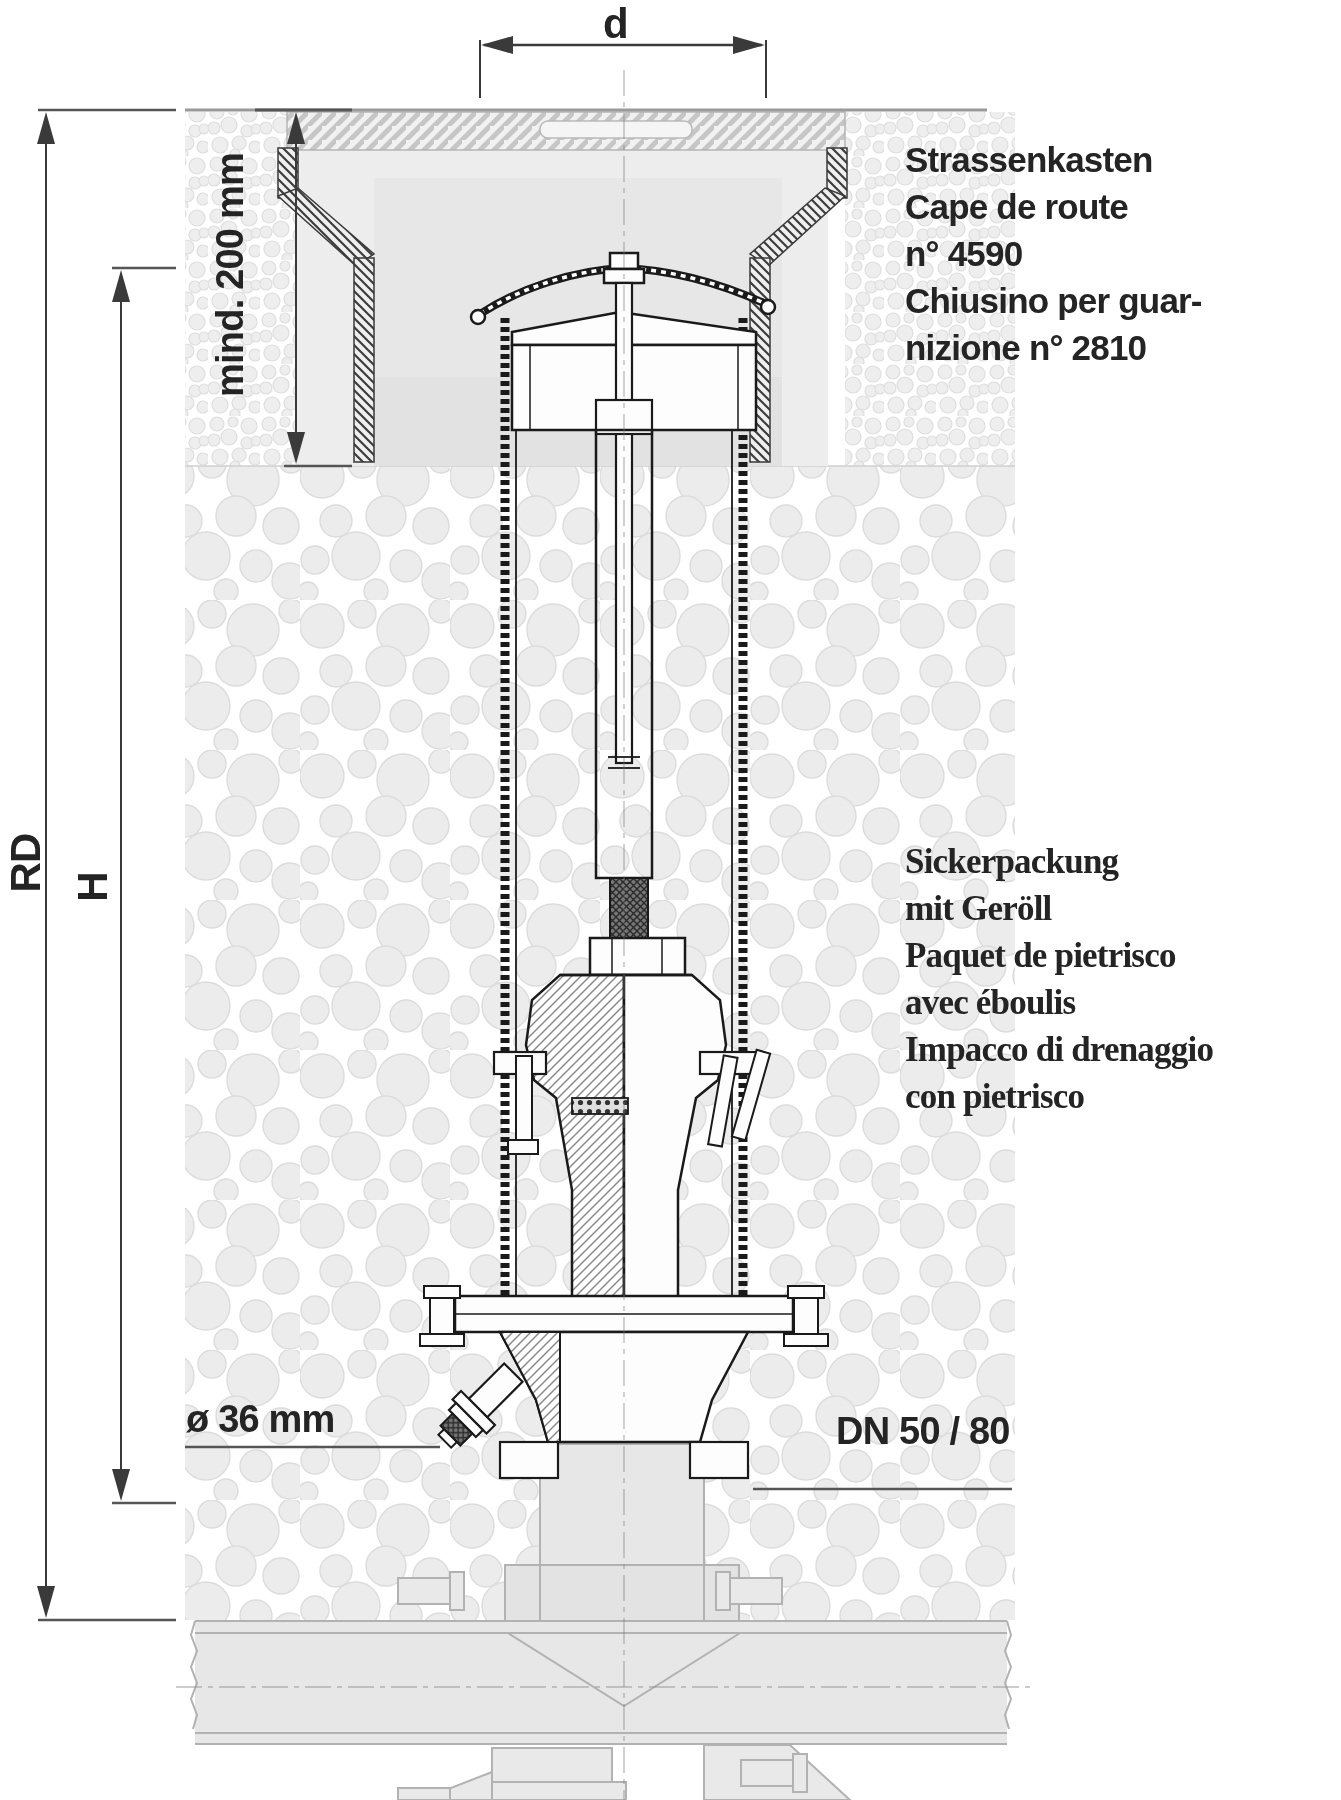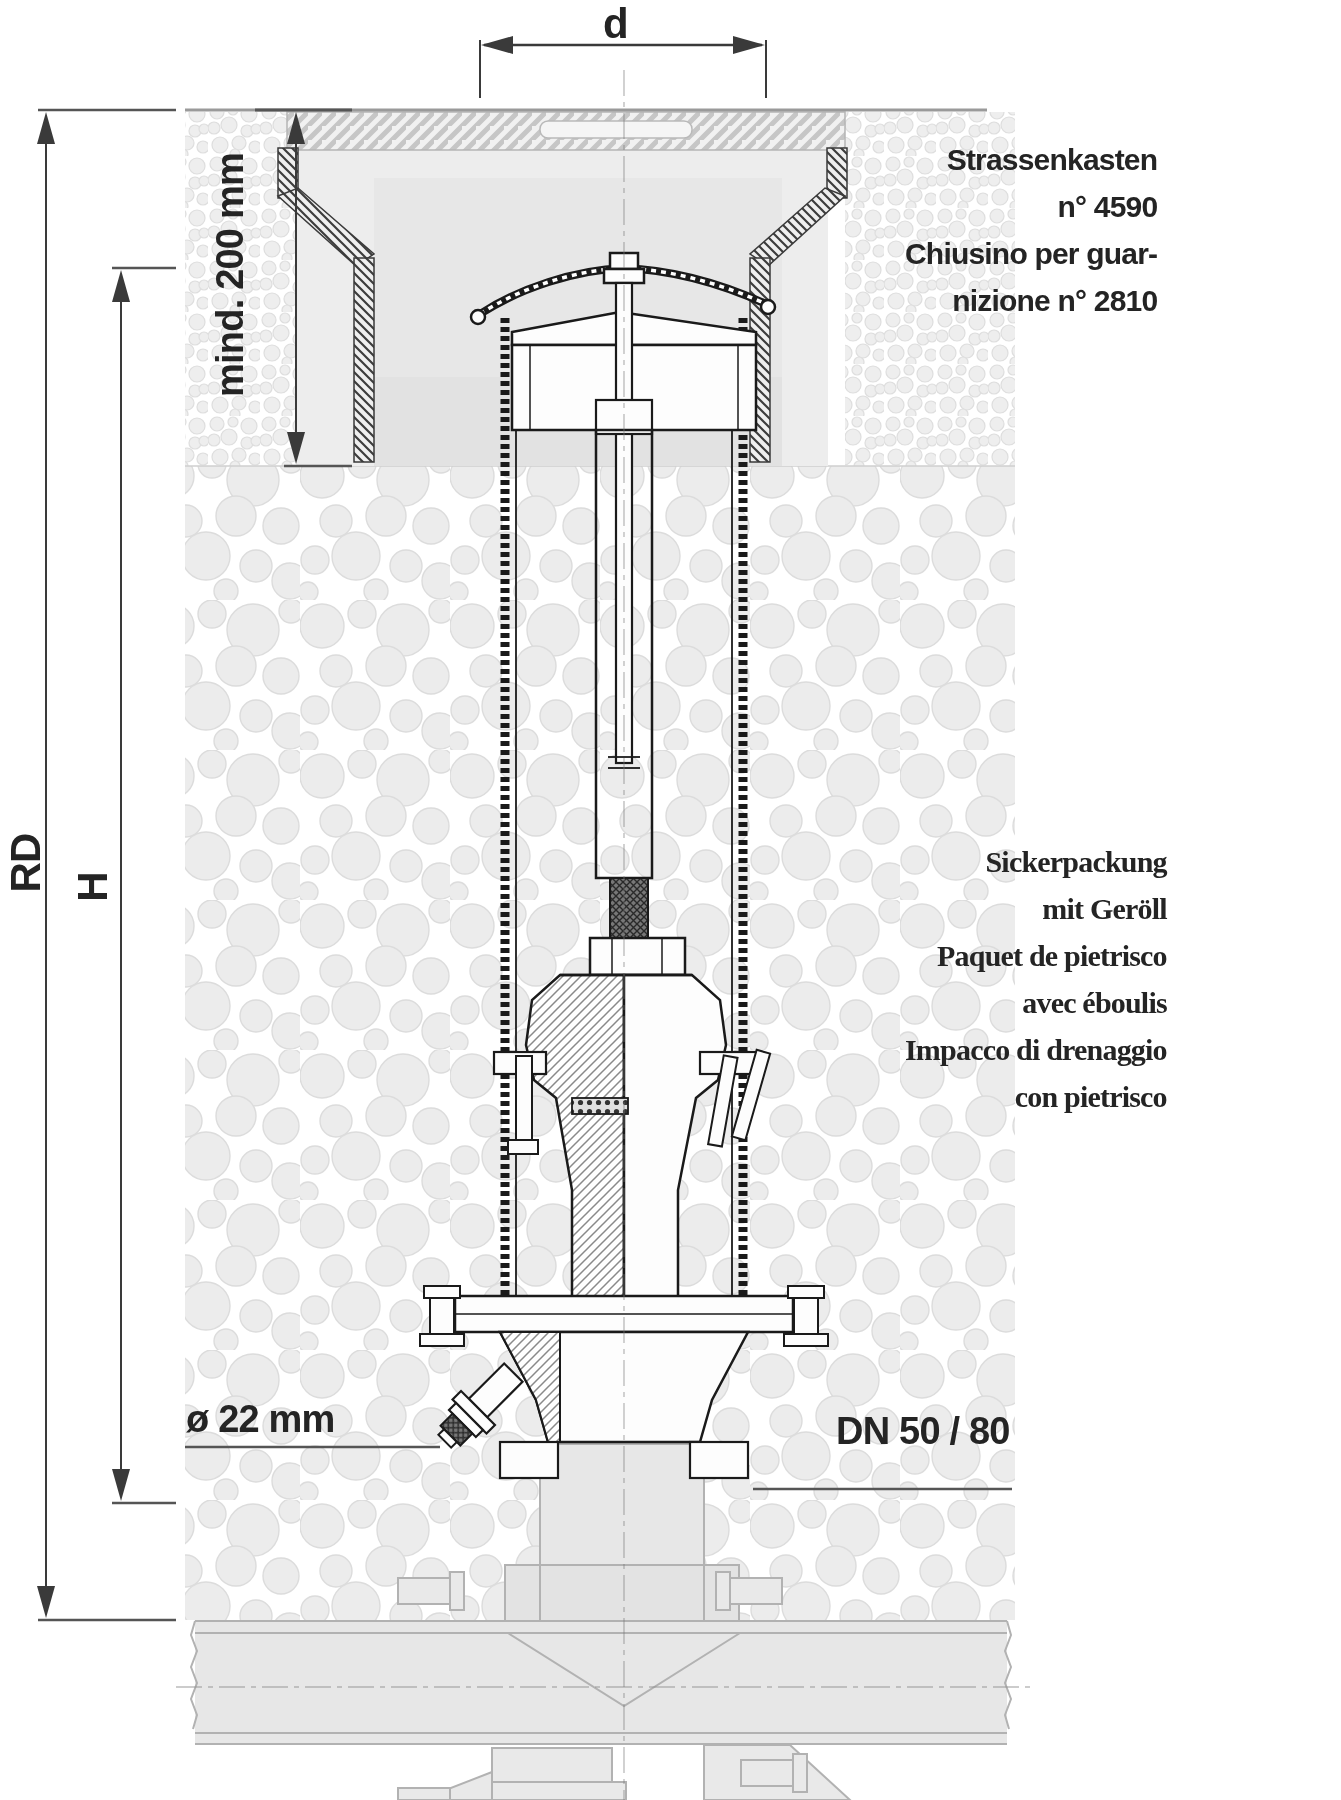--- a/index.html
+++ b/index.html
@@ -2,21 +2,21 @@
 <html><head>
 <meta charset="utf-8">
 <style>
   html,body{margin:0;padding:0;background:#fff;}
   #stage{position:relative;width:1341px;height:1800px;background:#ffffff;overflow:hidden;
          font-family:"Liberation Sans",sans-serif;}
   #drawing{position:absolute;left:0;top:0;}
   .lbl{position:absolute;color:#242424;font-weight:bold;letter-spacing:-0.8px;white-space:nowrap;}
   .dim-lbl{font-size:38px;}
   .rot{width:320px;height:46px;text-align:center;transform:rotate(-90deg);}
-  .block{font-size:30px;line-height:47px;text-align:right;}
+  .block{font-size:35px;line-height:47px;}
   .block div{white-space:nowrap;}
 </style>
 </head>
 <body>
 
 <div id="stage">
 
 <svg id="drawing" width="1341" height="1800" viewBox="0 0 1341 1800" xmlns="http://www.w3.org/2000/svg">
   <defs>
     <pattern id="fineGravel" width="52" height="52" patternUnits="userSpaceOnUse">
@@ -248,26 +248,27 @@
 </svg>
 
 <div class="lbl dim-lbl" style="left:603px;top:0px;font-size:42px;">d</div>
 
 <div class="lbl dim-lbl rot" style="left:72px;top:252px;">mind. 200 mm</div>
 
 <div class="lbl dim-lbl rot" style="left:-135px;top:840px;font-size:42px;">RD</div>
 
 <div class="lbl dim-lbl rot" style="left:-68px;top:864px;font-size:42px;">H</div>
 
-<div class="lbl dim-lbl" style="left:186px;top:1398px;">ø 22 mm</div>
+<div class="lbl dim-lbl" style="left:186px;top:1398px;">ø 36 mm</div>
 
 <div class="lbl dim-lbl" style="left:836px;top:1410px;">DN 50 / 80</div>
 
 <div class="lbl block" style="left:905px;top:136px;">
   <div>Strassenkasten</div>
+  <div>Cape de route</div>
   <div>n° 4590</div>
   <div>Chiusino per guar-</div>
   <div>nizione n° 2810</div>
 </div>
 
 <div class="lbl block" style="left:905px;top:838px;font-family:Liberation Serif, serif;">
   <div>Sickerpackung</div>
   <div>mit Geröll</div>
   <div>Paquet de pietrisco</div>
   <div>avec éboulis</div>

